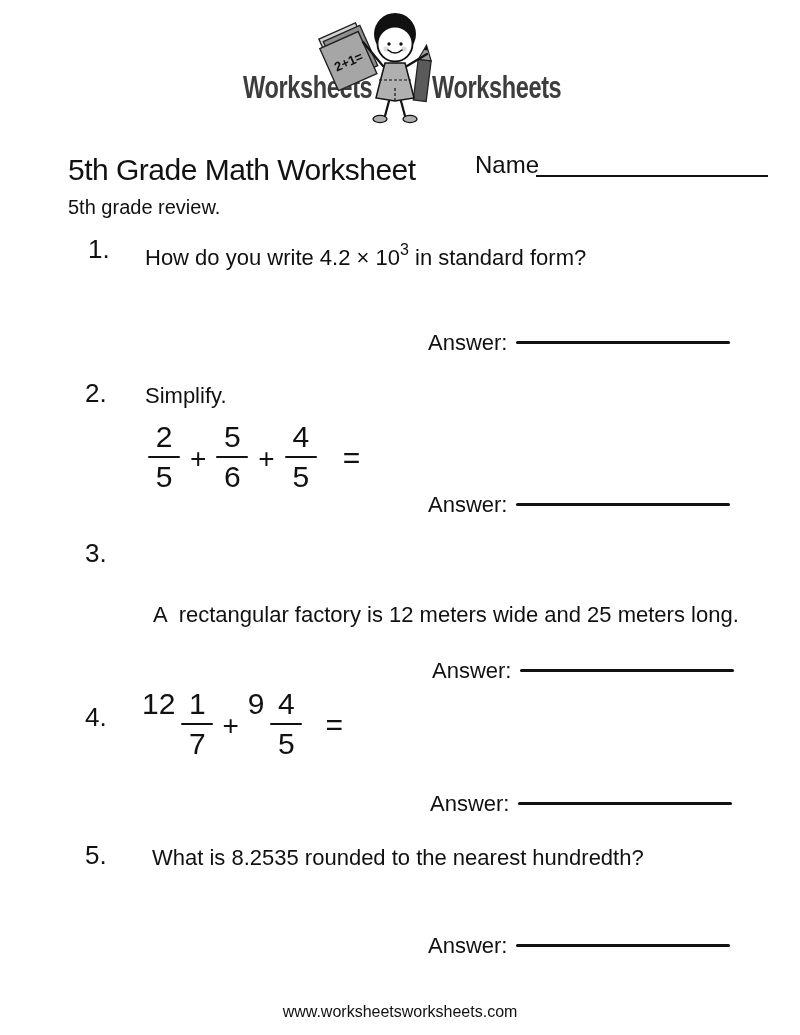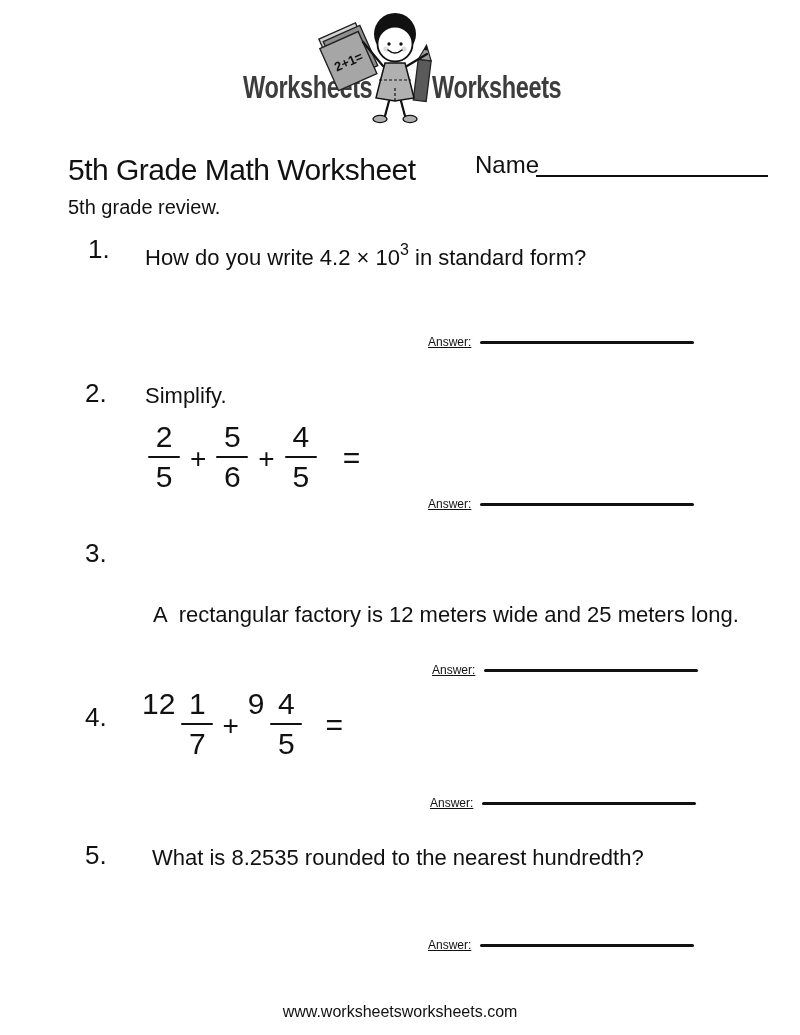--- a/index.html
+++ b/index.html
@@ -45,21 +45,21 @@
   .frac .fbar { display:block; height:2.5px; background:#111; margin:1.5px 0; border-radius:1px; }
   .op { font-size:28px; margin-top:4px; }
   .eq { font-size:30px; margin-top:2px; }
   #q2-expr .eq { margin-left:16px; }
   #q4-expr .eq { margin-left:14px; }
   .mixed { display:inline-flex; align-items:flex-start; }
   .whole { font-size:30px; margin-right:6px; }
 
   
   .answer-row { position:absolute; display:flex; align-items:flex-start; gap:9px; }
-  .answer-label { font-size:12px; line-height:19px;text-decoration:underline; }
+  .answer-label { font-size:22px; line-height:19px; }
   .answer-line { width:214px; height:3px; background:#111; border-radius:2px; margin-top:8px; }
   #a1 { left:428px; top:333px; }
   #a2 { left:428px; top:495px; }
   #a3 { left:432px; top:661px; }
   #a4 { left:430px; top:794px; }
   #a5 { left:428px; top:936px; }
 
   
   #footer-url { position:absolute; left:0; top:1003px; width:100%; text-align:center; font-size:16px; }
 </style>

